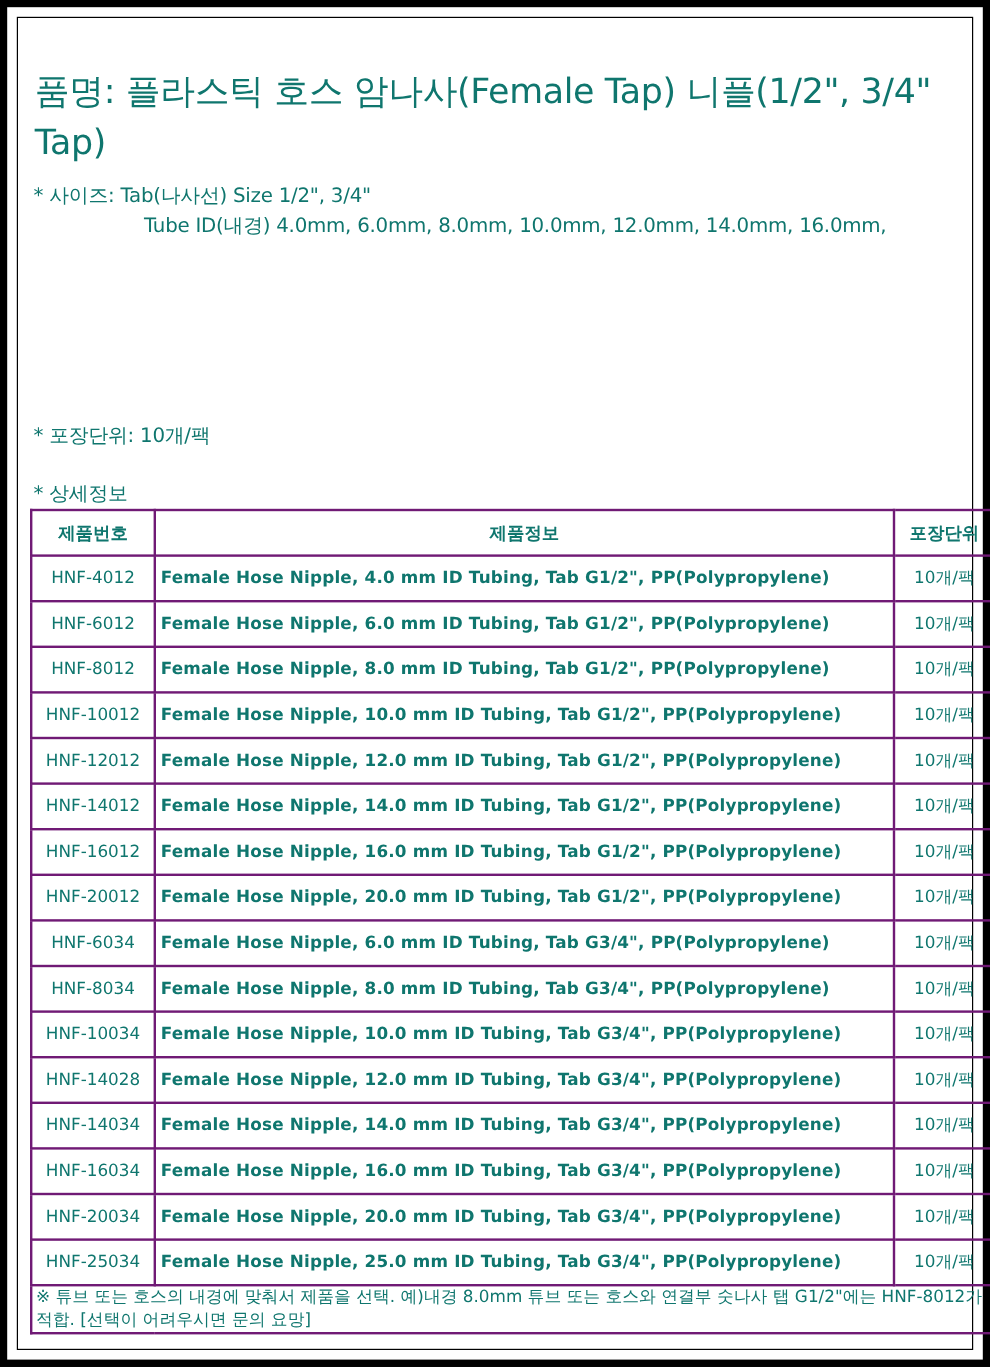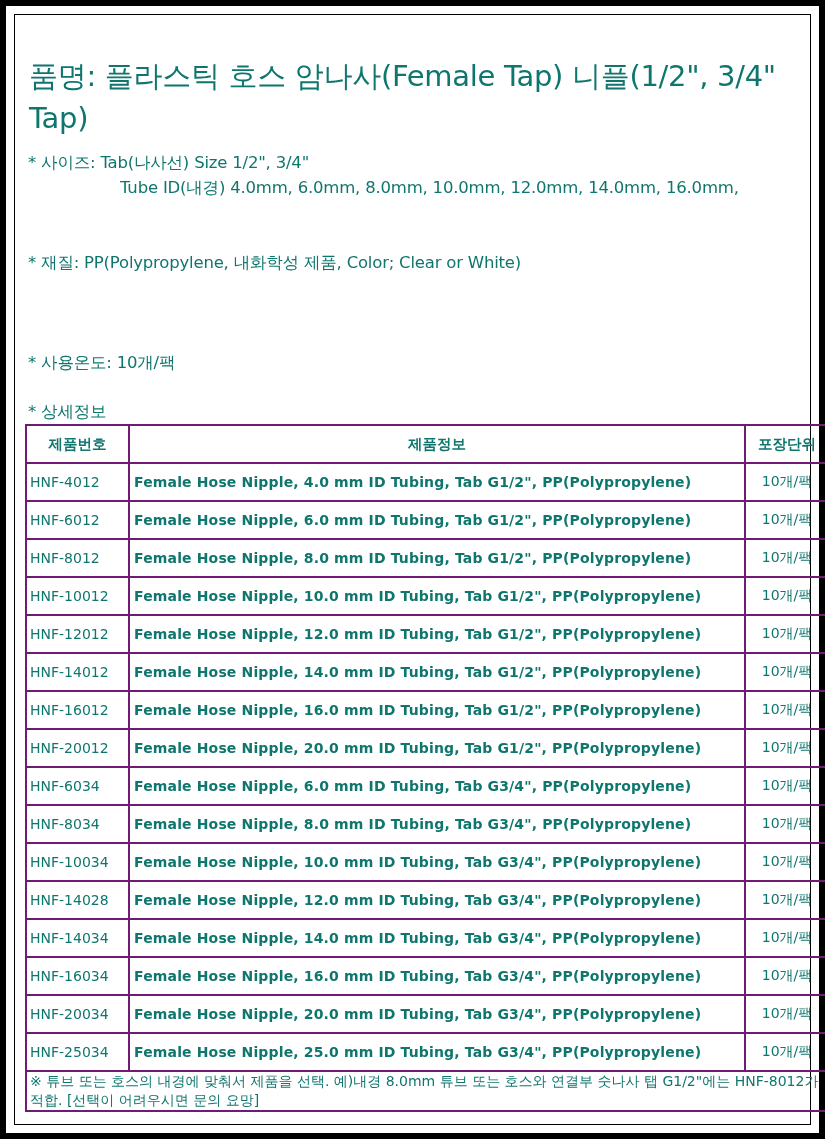--- a/index.html
+++ b/index.html
@@ -38,43 +38,42 @@
     position: absolute; left: 0px; top: 399px;
     width: 803px; border-collapse: collapse;
     font-family: "DejaVu Sans", sans-serif; font-size: 14px;
     table-layout: fixed;
   }
   table.products th, table.products td {
     border: 2px solid #701a75; height: 36px; padding: 0 3px;
     white-space: nowrap; overflow: hidden;
   }
   table.products th { font-weight: bold; font-size: 14.5px; text-align: center; }
-  table.products td.code { }
+  table.products td.code { text-align: center; }
   table.products td.desc { text-align: left; padding-left: 4px; letter-spacing: 0.15px; font-weight: bold; }
   table.products td.unit { text-align: center; }
   table.products tr.note td {
     height: 38px; font-size: 14px; line-height: 19px; text-align: left;
     white-space: normal; padding: 0 3px; vertical-align: middle;
   }
 </style>
 </head>
 <body>
 
 <div class="frame-outer">
   <div class="frame-white1">
     <div class="frame-line">
       <div class="content">
 
         <div class="title">품명: 플라스틱 호스 암나사(Female Tap) 니플(1/2", 3/4" Tap)</div>
 
         <div class="spec" style="top:126px;">* 사이즈: Tab(나사선) Size 1/2", 3/4"</div>
         <div class="spec-line2" style="top:151px;">Tube ID(내경) 4.0mm, 6.0mm, 8.0mm, 10.0mm, 12.0mm, 14.0mm, 16.0mm,</div>
 
-        <div class="spec" style="top:226px;">* 재질: PP(Polypropylene, 내화학성 제품, Color; Clear or White)</div>
-        <div class="spec" style="top:326px;">* 사용온도: 10개/팩</div>
+        <div class="spec" style="top:326px;">* 포장단위: 10개/팩</div>
         <div class="spec" style="top:375px;">* 상세정보</div>
 
         <table class="products">
           <colgroup>
             <col style="width:103px">
             <col style="width:616px">
             <col style="width:84px">
           </colgroup>
           <thead>
             <tr>

